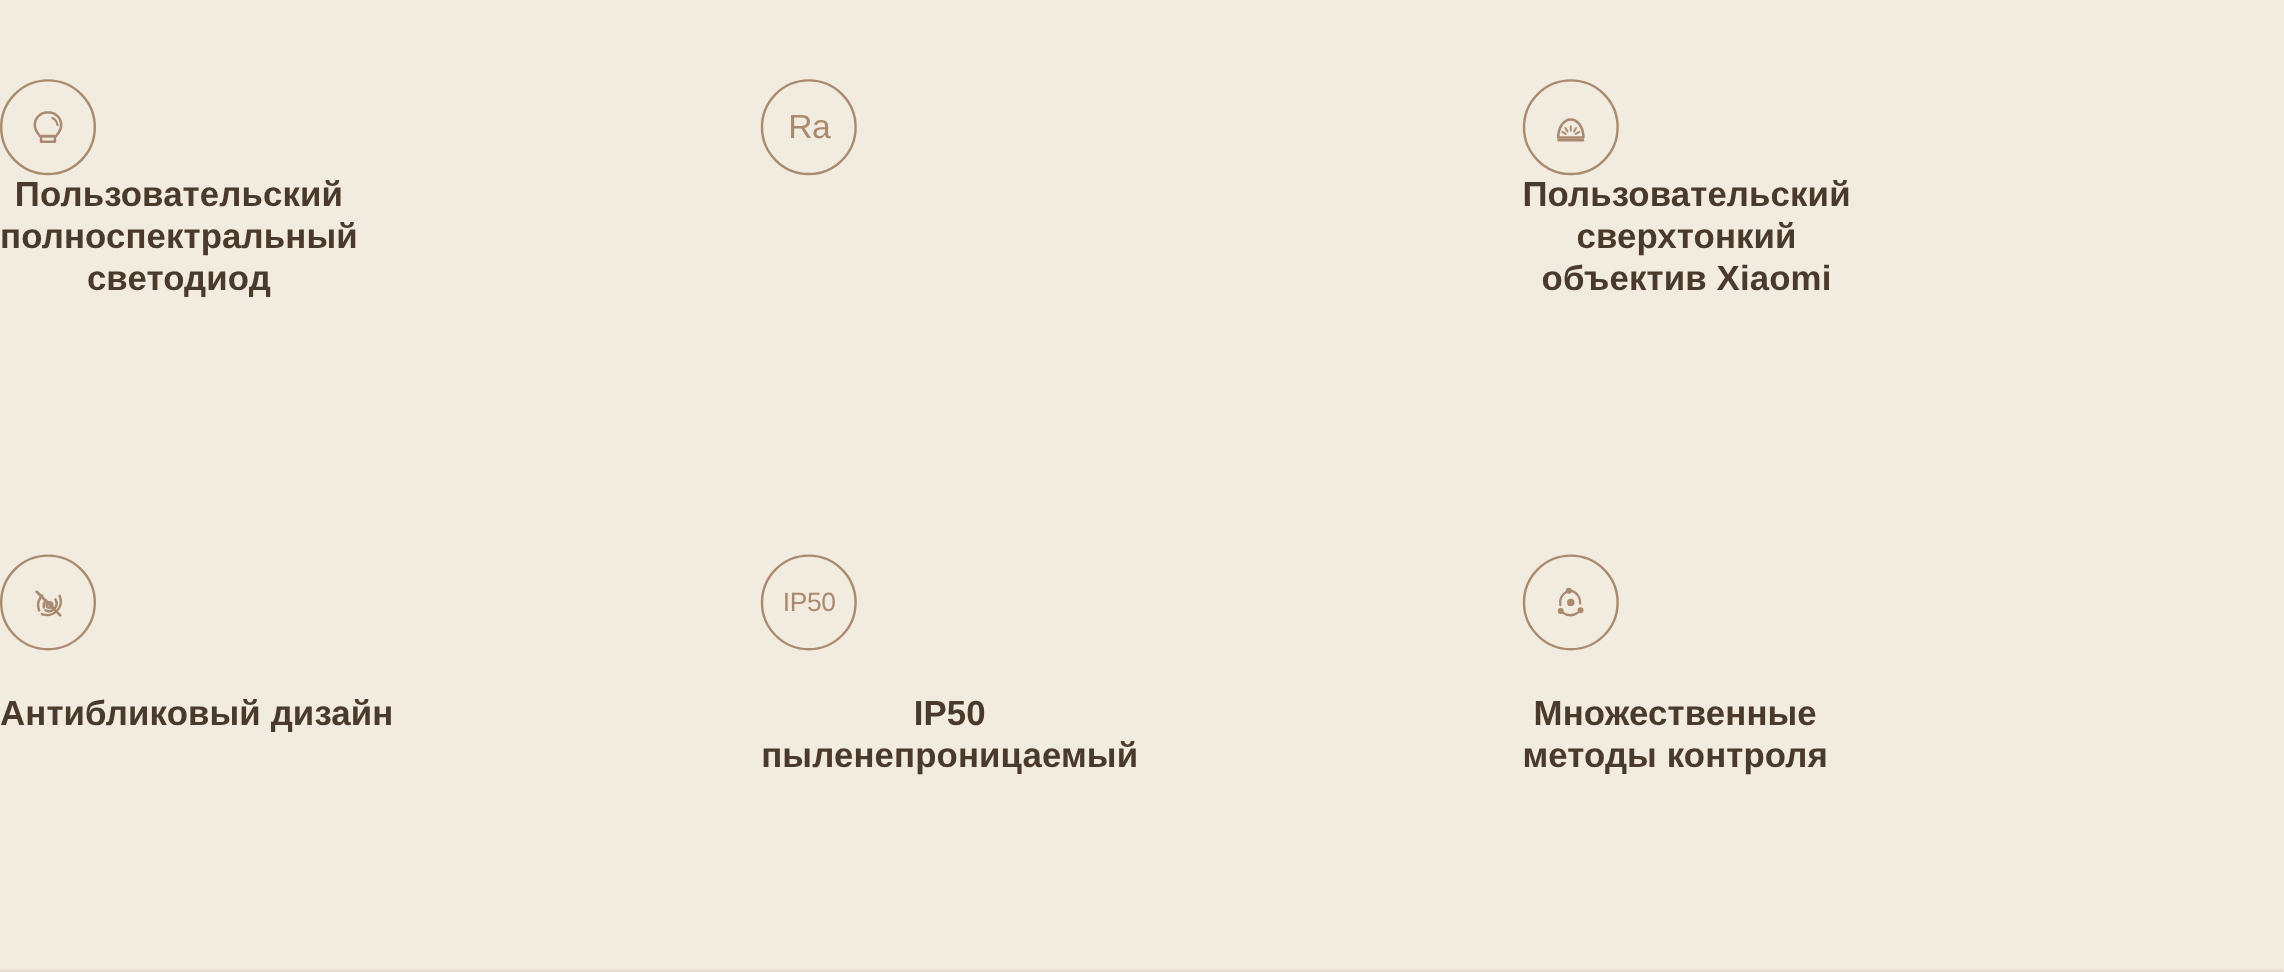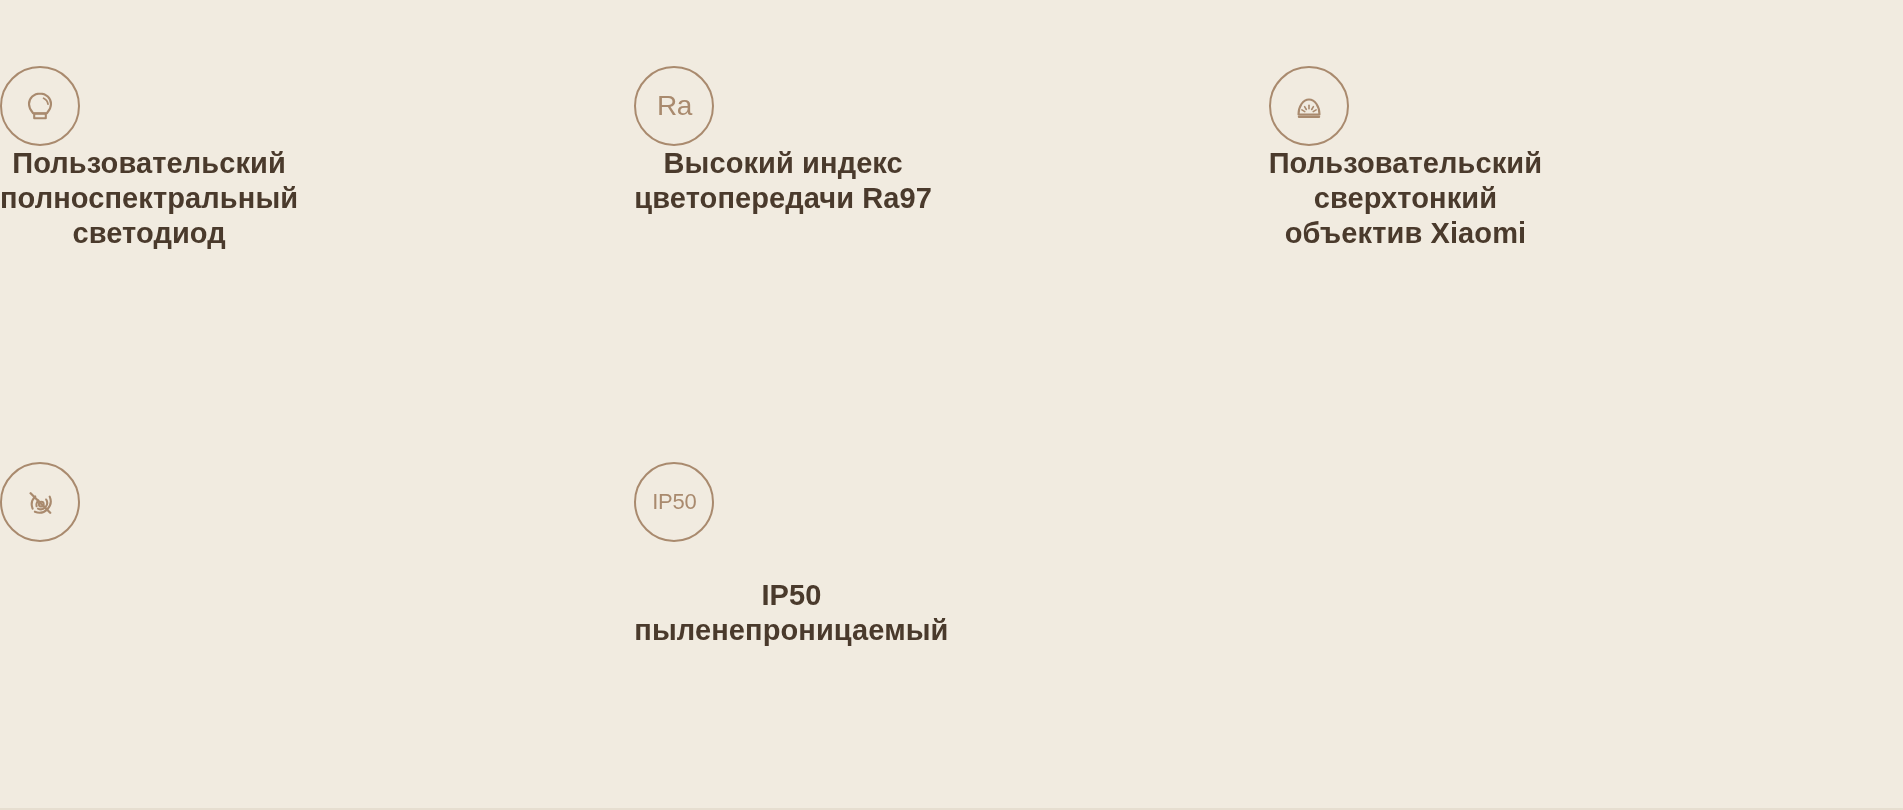--- a/index.html
+++ b/index.html
@@ -120,22 +120,20 @@
       </div>
       <div class="feature-label">Пользовательский
 полноспектральный
 светодиод</div>
     </div>
 
     <div class="feature-card row-1">
       <div class="icon-circle">
         <span class="icon-text">Ra</span>
       </div>
-      <div class="feature-label">Высокий индекс
-цветопередачи Ra97</div>
     </div>
 
     <div class="feature-card row-1">
       <div class="icon-circle">
         <svg width="44" height="44" viewBox="0 0 44 44" fill="none">
           <path d="M11.5 30.5 C11.5 22.5 16 15.5 22 15.5 C28 15.5 32.5 22.5 32.5 30.5 Z" stroke="#a98a6e" stroke-width="2.1" stroke-linejoin="round" fill="none"></path>
           <path d="M12 32.8 h20" stroke="#a98a6e" stroke-width="2.4" stroke-linecap="round"></path>
           <g stroke="#a98a6e" stroke-width="1.6" stroke-linecap="round">
             <path d="M22 21.3 v3.4"></path>
             <path d="M17.6 22.6 l1.7 2.9"></path>
@@ -154,26 +152,42 @@
       <div class="icon-circle">
         <svg width="44" height="44" viewBox="0 0 44 44" fill="none">
           <path d="M31.7 16.6 a11.4 11.4 0 0 1 -14.8 15.1" stroke="#a98a6e" stroke-width="2.1" stroke-linecap="round" fill="none"></path>
           <path d="M14.6 28.7 a11.4 11.4 0 0 1 2.6 -12.3" stroke="#a98a6e" stroke-width="2.1" stroke-linecap="round" fill="none"></path>
           <path d="M28.2 19.5 a6.4 6.4 0 0 1 -8.2 9.1" stroke="#a98a6e" stroke-width="2.1" stroke-linecap="round" fill="none"></path>
           <path d="M18.6 26.3 a6.4 6.4 0 0 1 1.8 -5.9" stroke="#a98a6e" stroke-width="2.1" stroke-linecap="round" fill="none"></path>
           <circle cx="23.3" cy="24.2" r="2.4" stroke="#a98a6e" stroke-width="2" fill="none"></circle>
           <path d="M12.6 13.2 L32.2 32.8" stroke="#a98a6e" stroke-width="2.3" stroke-linecap="round"></path>
         </svg>
       </div>
+      <div class="feature-label">Антибликовый дизайн</div>
     </div>
 
     <div class="feature-card row-2">
       <div class="icon-circle">
         <span class="icon-text small">IP50</span>
       </div>
       <div class="feature-label">IP50
 пыленепроницаемый</div>
     </div>
 
+    <div class="feature-card row-2">
+      <div class="icon-circle">
+        <svg width="44" height="44" viewBox="0 0 44 44" fill="none">
+          <circle cx="22" cy="22" r="3.1" fill="#a98a6e"></circle>
+          <path d="M22.9 12.4 a10.1 10.1 0 0 1 6.9 10.6" stroke="#a98a6e" stroke-width="1.9" stroke-linecap="round" fill="none"></path>
+          <path d="M13.3 24.2 a10.1 10.1 0 0 1 5.3 -11.1" stroke="#a98a6e" stroke-width="1.9" stroke-linecap="round" fill="none"></path>
+          <path d="M15.3 30.5 a10.1 10.1 0 0 0 12.6 0" stroke="#a98a6e" stroke-width="1.9" stroke-linecap="round" fill="none"></path>
+          <circle cx="20.4" cy="12.3" r="2.5" fill="#a98a6e"></circle>
+          <circle cx="13.6" cy="29.1" r="2.5" fill="#a98a6e"></circle>
+          <circle cx="30.1" cy="28.6" r="2.5" fill="#a98a6e"></circle>
+        </svg>
+      </div>
+      <div class="feature-label">Множественные
+методы контроля</div>
+    </div>
 
   </div>
   <div class="bottom-rule"></div>
 </div>
 
 </body></html>

